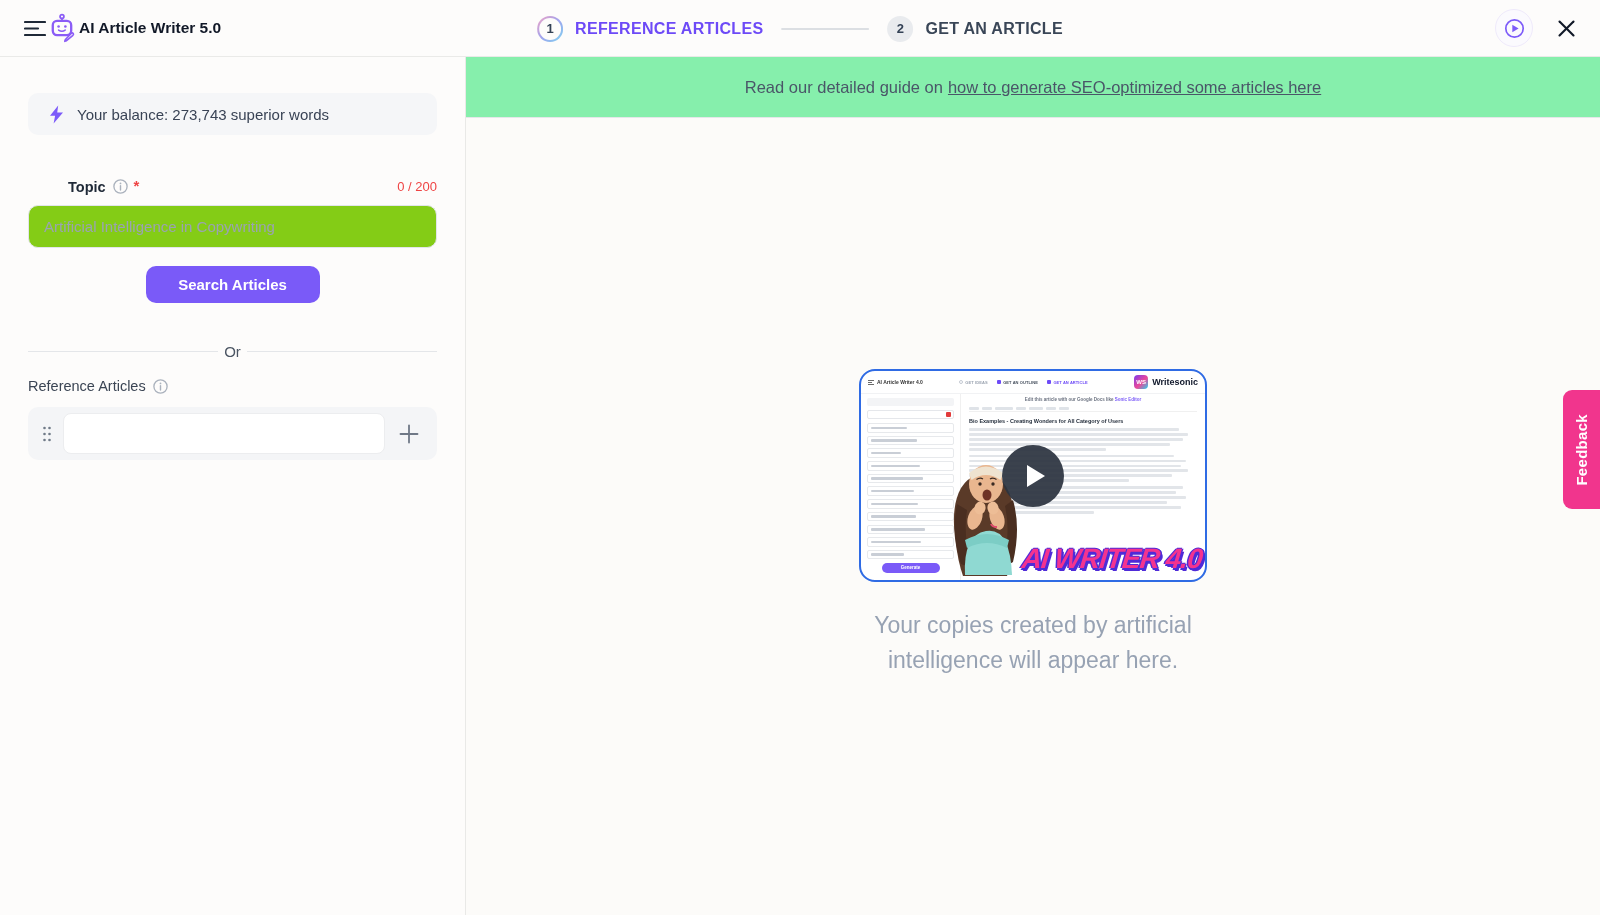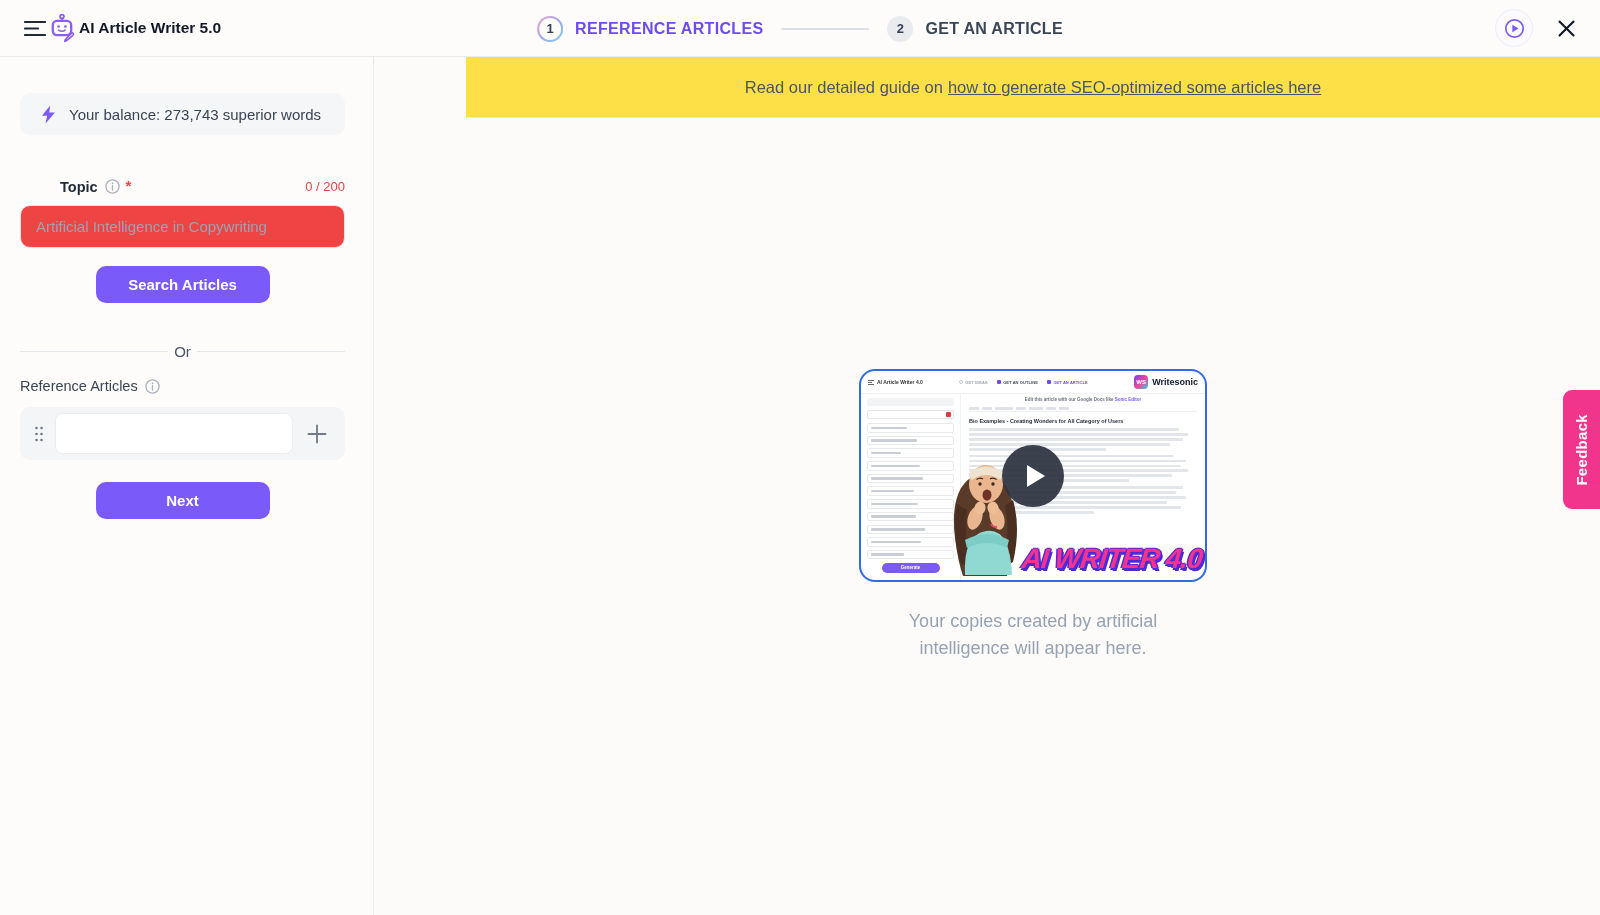--- a/index.html
+++ b/index.html
@@ -47,39 +47,39 @@
   .header-right { margin-left:auto; display:flex; align-items:center; gap:24px; }
   .tour-btn {
     width:38px; height:38px; border-radius:50%;
     background:#FBFAFE; border:1px solid #EFEAFB;
     display:flex; align-items:center; justify-content:center; cursor:pointer;
   }
   .close-btn { cursor:pointer; display:flex; align-items:center; }
 
   
   .sidebar {
-    position:absolute; top:57px; left:0; bottom:0; width:374px;
+    position:absolute; top:57px; left:0; bottom:0; width:466px;
     background:#FDFCFB; border-right:1px solid #E9E9E7;
-    padding:36px 28px 0 20px;
+    padding:36px 28px 0 28px;
   }
   .balance {
     background:#F5F6F8; border-radius:10px; height:42px;
     display:flex; align-items:center; gap:13px; padding:0 21px;
   }
   .balance-text { font-size:15px; font-weight:500; color:#394355; }
 
   .topic-row { margin-top:44px; display:flex; align-items:flex-start;margin-left:40px; }
   .field-label { font-size:14.5px; font-weight:700; color:#1F2937; }
   .info-icon { margin-left:7px; display:flex; cursor:pointer; }
   .req { color:#EF4444; font-size:15px; font-weight:700; margin-left:6px; position:relative; top:-2px; }
   .counter { margin-left:auto; font-size:13px; color:#ef4444; }
 
   .topic-input {
     margin-top:9px; width:100%; height:43px;
-    border:1px solid #E2E5EA; border-radius:10px; background:#ef4444;
+    border:1px solid #E2E5EA; border-radius:10px; background:#84cc16;
     padding:0 15px; font-size:15px; color:#1F2937; outline:none;
     font-family:"Liberation Sans", sans-serif;
   }
   .topic-input::placeholder { color:#9AA3B2; }
 
   .primary-btn {
     display:block; margin:18px auto 0 auto; width:174px; height:37px;
     background:#7A5AF8; border:none; border-radius:10px;
     color:#FFFFFF; font-size:15px; font-weight:700; cursor:pointer;
     font-family:"Liberation Sans", sans-serif;
@@ -106,21 +106,21 @@
     border-radius:8px; padding:0 10px; font-size:14px; color:#1F2937; outline:none;
     font-family:"Liberation Sans", sans-serif;
   }
   .plus-btn { background:none; border:none; cursor:pointer; display:flex; padding:2px; }
 
   .next-btn { margin-top:22px; }
 
   
   .main { position:absolute; top:57px; left:466px; right:0; bottom:0; background:#FCFBF9; }
   .guide-banner {
-    height:61px; background:#fde047; border-bottom:1px solid #E5E7E9;
+    height:61px; background:#86efac; border-bottom:1px solid #E5E7E9;
     display:flex; align-items:center; justify-content:center;
     font-size:16.5px; color:#4A5668;
   }
   .guide-link { color:#4A5668; text-decoration:underline; cursor:pointer; margin-left:5px; }
 
   .video-wrap { margin-top:251px; display:flex; flex-direction:column; align-items:center; }
   .thumb {
     position:relative; width:348px; height:213px;
     border:2px solid #2F6BE4; border-radius:16px;
     background:#FFFFFF; overflow:hidden; cursor:pointer; flex-shrink:0;
@@ -182,21 +182,21 @@
     position:absolute; right:3px; bottom:5px; z-index:5;
     font-size:28px; font-weight:900; font-style:italic; letter-spacing:-1px;
     color:#F4338F; transform:skewX(-6deg);
     text-shadow:-1.5px 0 0 #4F2BD8, 1.5px 0 0 #4F2BD8, 0 -1.5px 0 #4F2BD8,
                 0 1.5px 0 #4F2BD8, 2.5px 2.5px 0 #4F2BD8;
     white-space:nowrap;
   }
 
   .empty-state {
     margin-top:26px; max-width:340px; text-align:center;
-    font-size:18px; line-height:1.52; color:#97A2B3;
+    font-size:23px; line-height:1.52; color:#97A2B3;
   }
 
   
   .feedback-tab {
     position:absolute; right:0; top:390px; width:37px; height:119px;
     background:#F1358D; border-radius:9px 0 0 9px;
     display:flex; align-items:center; justify-content:center;
     cursor:pointer; z-index:10;
   }
   .feedback-tab span {
@@ -316,21 +316,20 @@
     </span>
     <input class="ref-input" type="text" value="" style="">
     <button class="plus-btn">
       <svg width="22" height="22" viewBox="0 0 22 22">
         <line x1="11" y1="2.5" x2="11" y2="19.5" stroke="#6F7886" stroke-width="1.8" stroke-linecap="round"></line>
         <line x1="2.5" y1="11" x2="19.5" y2="11" stroke="#6F7886" stroke-width="1.8" stroke-linecap="round"></line>
       </svg>
     </button>
   </div>
 
-  <button class="primary-btn next-btn">Next</button>
 </div>
 
 <div class="main">
 
   <div class="guide-banner">
     <span>Read our detailed guide on</span>
     <span class="guide-link">how to generate SEO-optimized some articles here</span>
   </div>
 
   <div class="video-wrap">

